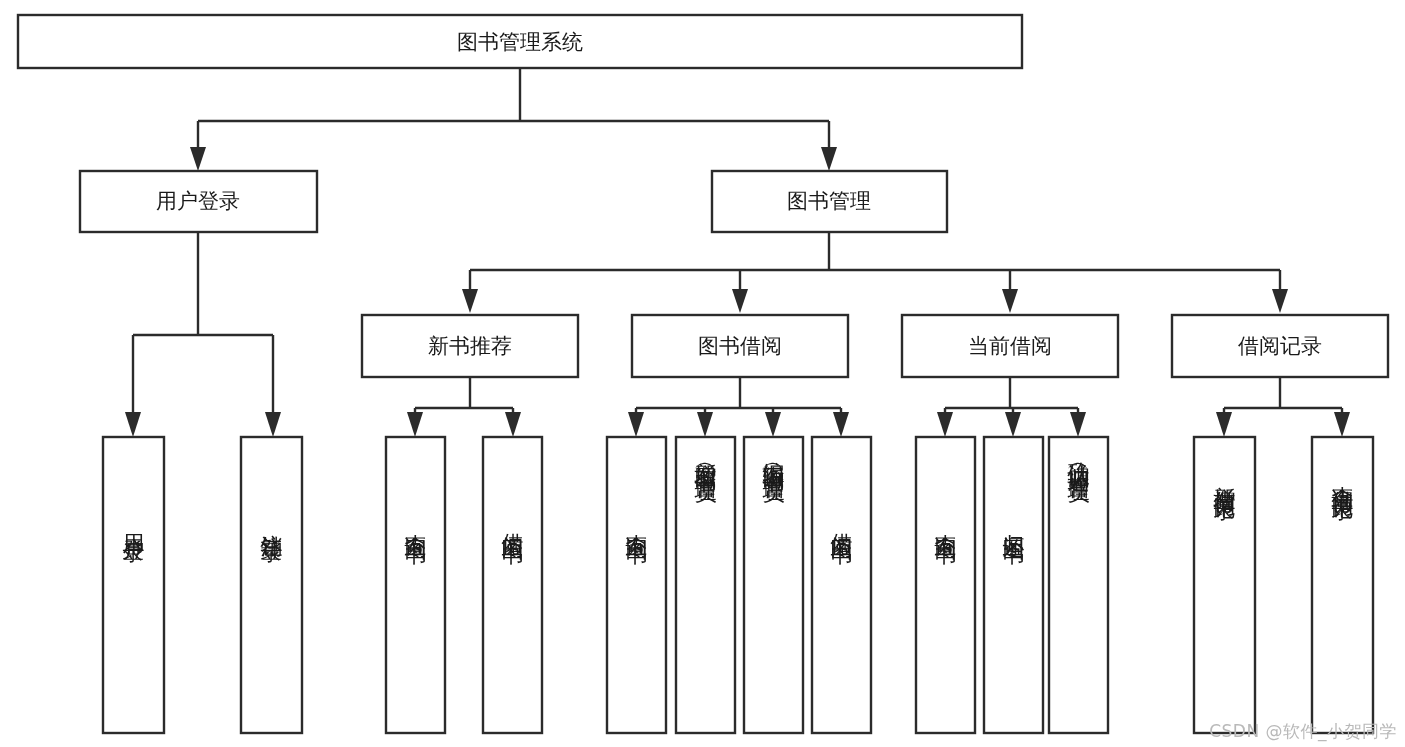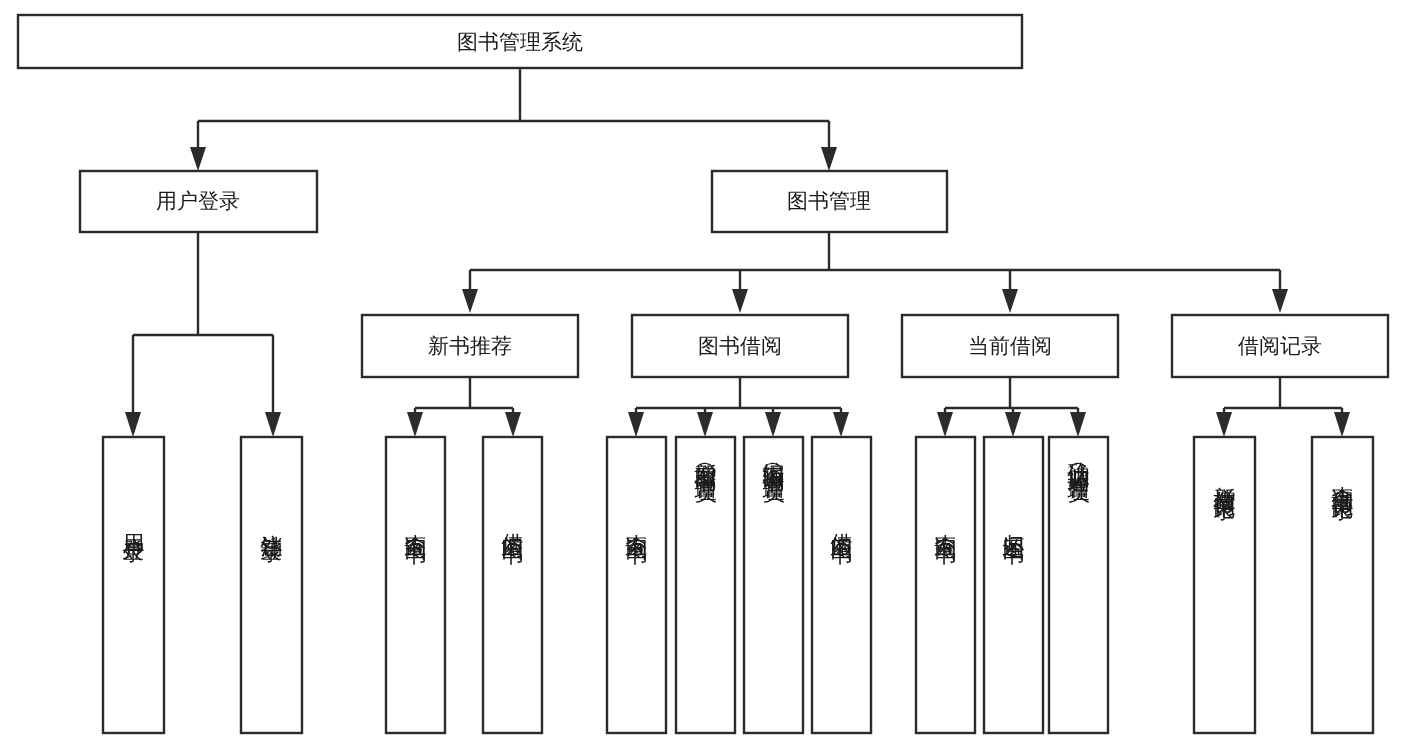--- a/index.html
+++ b/index.html
@@ -315,14 +315,15 @@
       <rect class="node-box" x="1312" y="437" width="61" height="296"></rect>
       <foreignObject x="1313" y="438" width="59" height="294">
         <div xmlns="http://www.w3.org/1999/xhtml" class="vlabel-wrap">
           <div class="vlabel medium">查询借阅记录</div>
         </div>
       </foreignObject>
     </g>
 
   </svg>
 
+  <div class="watermark">CSDN @软件_小贺同学</div>
 
 </div>
 
 </body></html>

